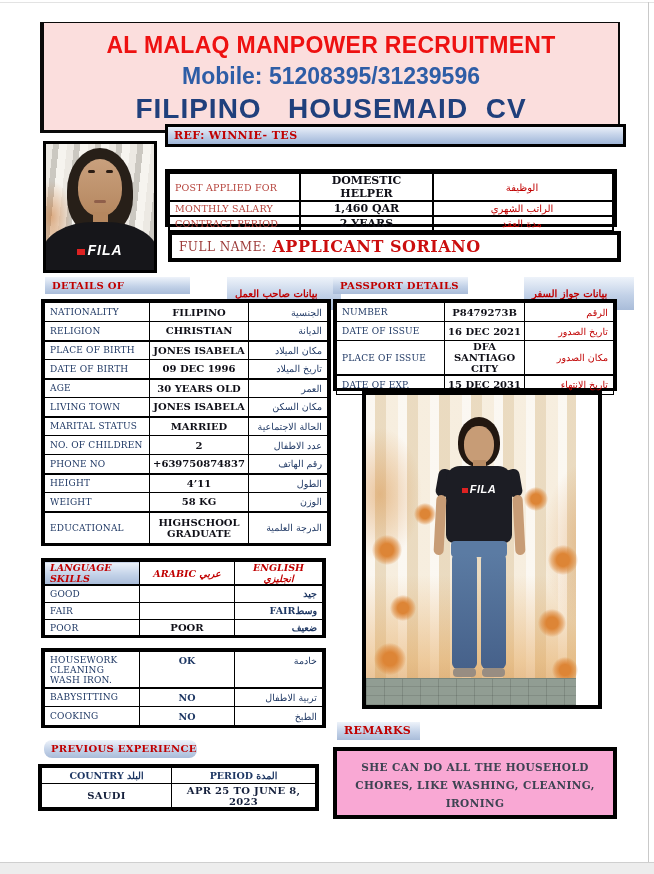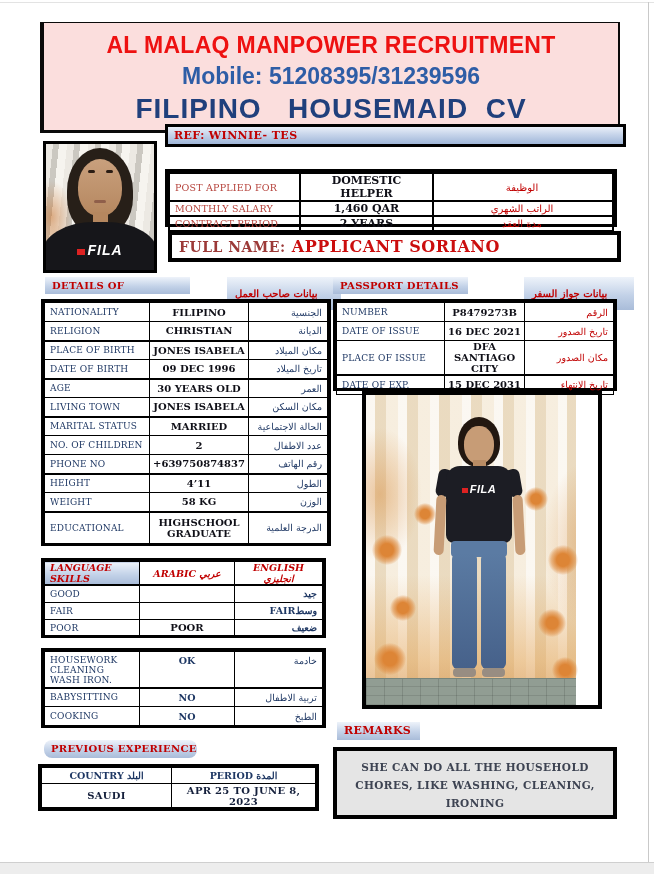--- a/index.html
+++ b/index.html
@@ -52,21 +52,21 @@
   tr.grp td{border-bottom-width:2.5px;}
 
   .post-wrap{left:165px;top:169px;width:446px;height:52px;}
   .post-wrap td{border-width:2px;}
   .post-wrap .lbl{color:#b5413a;font-size:9.5px;}
   .post-wrap .val{font-size:11px;}
   .post-wrap .ara{font-size:10px;}
 
   .fullname{left:168px;top:231px;width:438px;height:23px;border:4px solid #000;background:#fff;
             display:flex;align-items:center;padding-left:7px;}
-  .fn-lbl{font-size:14px;font-weight:bold;color:#9c3a38;letter-spacing:.5px;margin-right:6px;}
+  .fn-lbl{font-size:12px;font-weight:normal;color:#9c3a38;letter-spacing:.5px;margin-right:6px;}
   .fn-val{font-size:16px;font-weight:bold;color:#cb0e0e;letter-spacing:.5px;}
 
   .sechead{height:17px;background:linear-gradient(180deg,#eef3fa 0%,#c3d2e8 55%,#a9bcd9 100%);
     color:#c00000;font-weight:bold;font-size:10px;line-height:17px;padding-left:7px;letter-spacing:.3px;}
   .sechead.ar{text-align:left;padding:8px;direction:rtl;}
   .h-applicant{left:45px;top:277px;width:138px;}
   .ar-applicant{left:227px;top:277px;width:98px;}
   .h-passport{left:333px;top:277px;width:128px;}
   .ar-passport{left:524px;top:277px;width:94px;}
   .h-exp{left:44px;top:740px;width:146px;height:18px;line-height:18px;border-radius:8px;}
@@ -93,21 +93,21 @@
   .skill-wrap tr{height:19px;}
   .skill-wrap tr.tall{height:36px;}
   .skill-wrap tr.tall td{vertical-align:top;padding-top:3px;}
   .skill-wrap .val{font-size:9.5px;color:#1f3864;}
 
   .exp-wrap{left:38px;top:764px;width:275px;height:41px;}
   .exp-wrap tr{height:16px;}
   .exp-hd{color:#1f3864;font-weight:bold;font-size:9.5px;text-align:center;}
   .exp-val{color:#15203c;font-weight:bold;font-size:10px;text-align:center;letter-spacing:.3px;}
 
-  .remarks-box{left:333px;top:747px;width:256px;height:56px;border:4px solid #000;background:#e5e5e5;
+  .remarks-box{left:333px;top:747px;width:256px;height:56px;border:4px solid #000;background:#f9a8d4;
     padding:8px 10px 0 10px;text-align:center;color:#3d4352;font-weight:bold;font-size:10.5px;
     line-height:1.7;letter-spacing:.4px;}
 
   
   .bigphoto{left:362px;top:391px;width:232px;height:310px;border:4px solid #000;overflow:hidden;
     background:
       radial-gradient(ellipse 60px 95px at 6% 32%, rgba(215,138,58,.45), transparent 70%),
       radial-gradient(ellipse 70px 120px at 97% 48%, rgba(215,138,58,.45), transparent 70%),
       linear-gradient(180deg, rgba(255,255,255,0) 58%, rgba(224,150,60,.42) 86%, rgba(203,124,44,.55) 100%),
       repeating-linear-gradient(90deg, rgba(255,255,255,.65) 0 9px, rgba(226,206,172,.55) 9px 20px, rgba(248,240,226,.65) 20px 32px),

